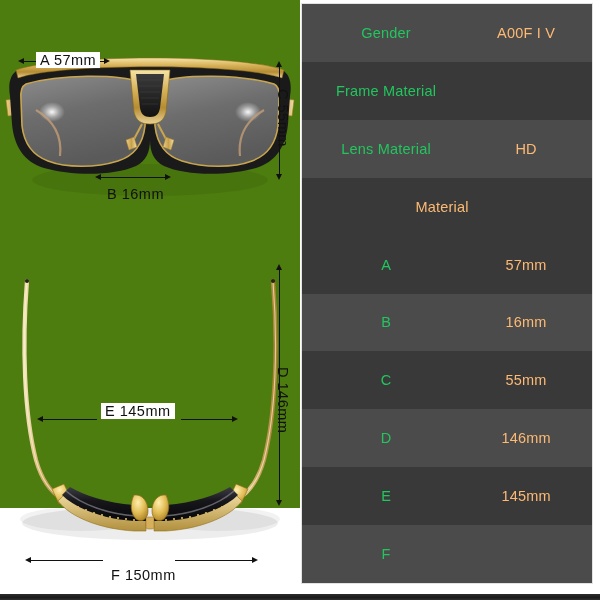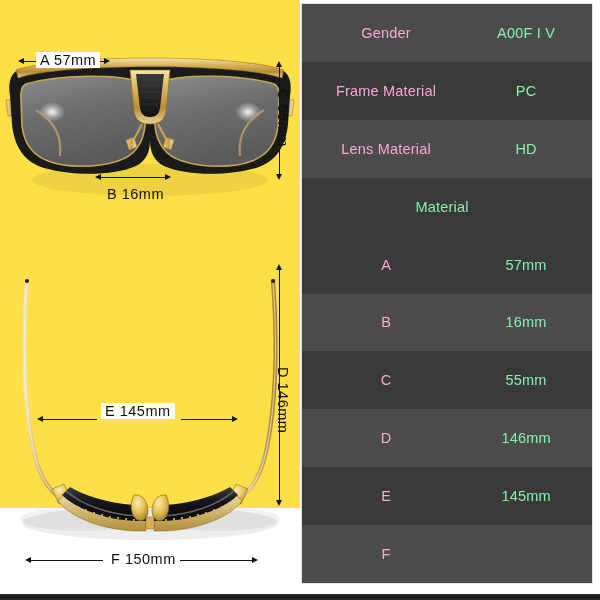--- a/index.html
+++ b/index.html
@@ -15,21 +15,21 @@
     overflow: hidden;
     font-family: "Liberation Sans", sans-serif;
     background: #ffffff;
   }
 
   
   #diagram-panel {
     position: absolute;
     left: 0; top: 0;
     width: 300px; height: 508px;
-    background: #fde047;
+    background: #4d7c0f;
   }
 
   .diagram { position: absolute; left: 0; width: 300px; }
   #front-view-diagram { top: 40px; height: 185px; }
   #top-view-diagram  { top: 255px; height: 330px; }
 
   
   .dim-label {
     position: absolute;
     font-family: "Liberation Sans", sans-serif;
@@ -79,29 +79,29 @@
     display: flex;
     align-items: center;
     min-height: 0;
   }
   .spec-row.odd  { background: #4b4b4b; }
   .spec-row.even { background: #393939; align-items: center; }
 
   .spec-key {
     flex: 0 0 58%;
     text-align: center;
-    color: #f9a8d4;
+    color: #22c55e;
     font-size: 14.5px;
     font-family: "Liberation Sans", sans-serif;
     letter-spacing: .2px;
   }
   .spec-val {
     flex: 1 1 auto;
     text-align: center;
-    color: #86efac;
+    color: #fdba74;
     font-size: 14.5px;
     font-family: "Liberation Sans", sans-serif;
     letter-spacing: .2px;
     padding-right: 10px;
   }
 
   
   #bottom-strip {
     position: absolute;
     left: 0;
@@ -346,32 +346,31 @@
     <div class="dim-line h" style="left:181px; top:164px; width:52px;"></div>
     <div class="arrow left" style="left:37px; top:160.5px;"></div>
     <div class="arrow right" style="left:232px; top:160.5px;"></div>
     <div class="dim-label big" style="left:101px; top:148px; background:#fff; padding:0 4px;">E  145mm</div>
 
     
     <div class="dim-line h" style="left:30px; top:305px; width:73px;"></div>
     <div class="dim-line h" style="left:175px; top:305px; width:78px;"></div>
     <div class="arrow left" style="left:25px; top:301.5px;"></div>
     <div class="arrow right" style="left:252px; top:301.5px;"></div>
-    <div class="dim-label big" style="left:107px; top:296px; background:#fff; padding:0 4px;">F  150mm</div>
+    <div class="dim-label big" style="left:107px; top:312px; background:#fff; padding:0 4px;">F  150mm</div>
   </div>
 </div>
 
 <div id="spec-table">
   <div class="spec-row odd">
     <div class="spec-key">Gender</div>
     <div class="spec-val">A00F I V</div>
   </div>
   <div class="spec-row even">
     <div class="spec-key">Frame Material</div>
-    <div class="spec-val">PC</div>
   </div>
   <div class="spec-row odd">
     <div class="spec-key">Lens Material</div>
     <div class="spec-val">HD</div>
   </div>
   <div class="spec-row even">
     <div class="spec-val">Material</div>
   </div>
   <div class="spec-row even">
     <div class="spec-key">A</div>

